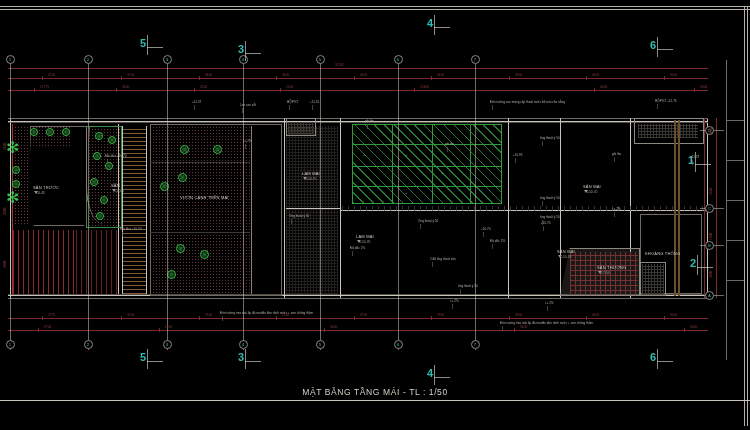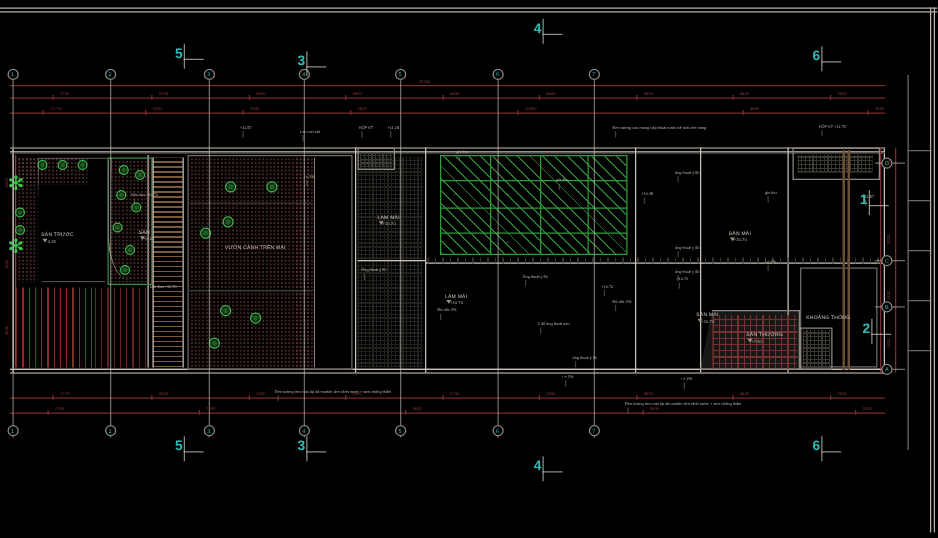--- a/index.html
+++ b/index.html
@@ -489,14 +489,15 @@
       <div class="t t-dim" style="left:710px;top:135px;transform:rotate(-90deg);transform-origin:left top;">2400</div>
       <div class="t t-dim" style="left:710px;top:195px;transform:rotate(-90deg);transform-origin:left top;">2550</div>
       <div class="t t-dim" style="left:710px;top:240px;transform:rotate(-90deg);transform-origin:left top;">1600</div>
       <div class="t t-dim" style="left:710px;top:278px;transform:rotate(-90deg);transform-origin:left top;">2400</div>
       <div class="t t-dim" style="left:4px;top:150px;transform:rotate(-90deg);transform-origin:left top;">2400</div>
       <div class="t t-dim" style="left:4px;top:215px;transform:rotate(-90deg);transform-origin:left top;">3000</div>
       <div class="t t-dim" style="left:4px;top:268px;transform:rotate(-90deg);transform-origin:left top;">2000</div>
     </div>
 
 
+  <div class="t t-title" style="left:0;width:750px;text-align:center;top:388px;border-bottom:1px solid #c9c4bb;padding-bottom:3px;">MẶT BẰNG TẦNG MÁI - TL : 1/50</div>
 
 </div>
 
 </body></html>

